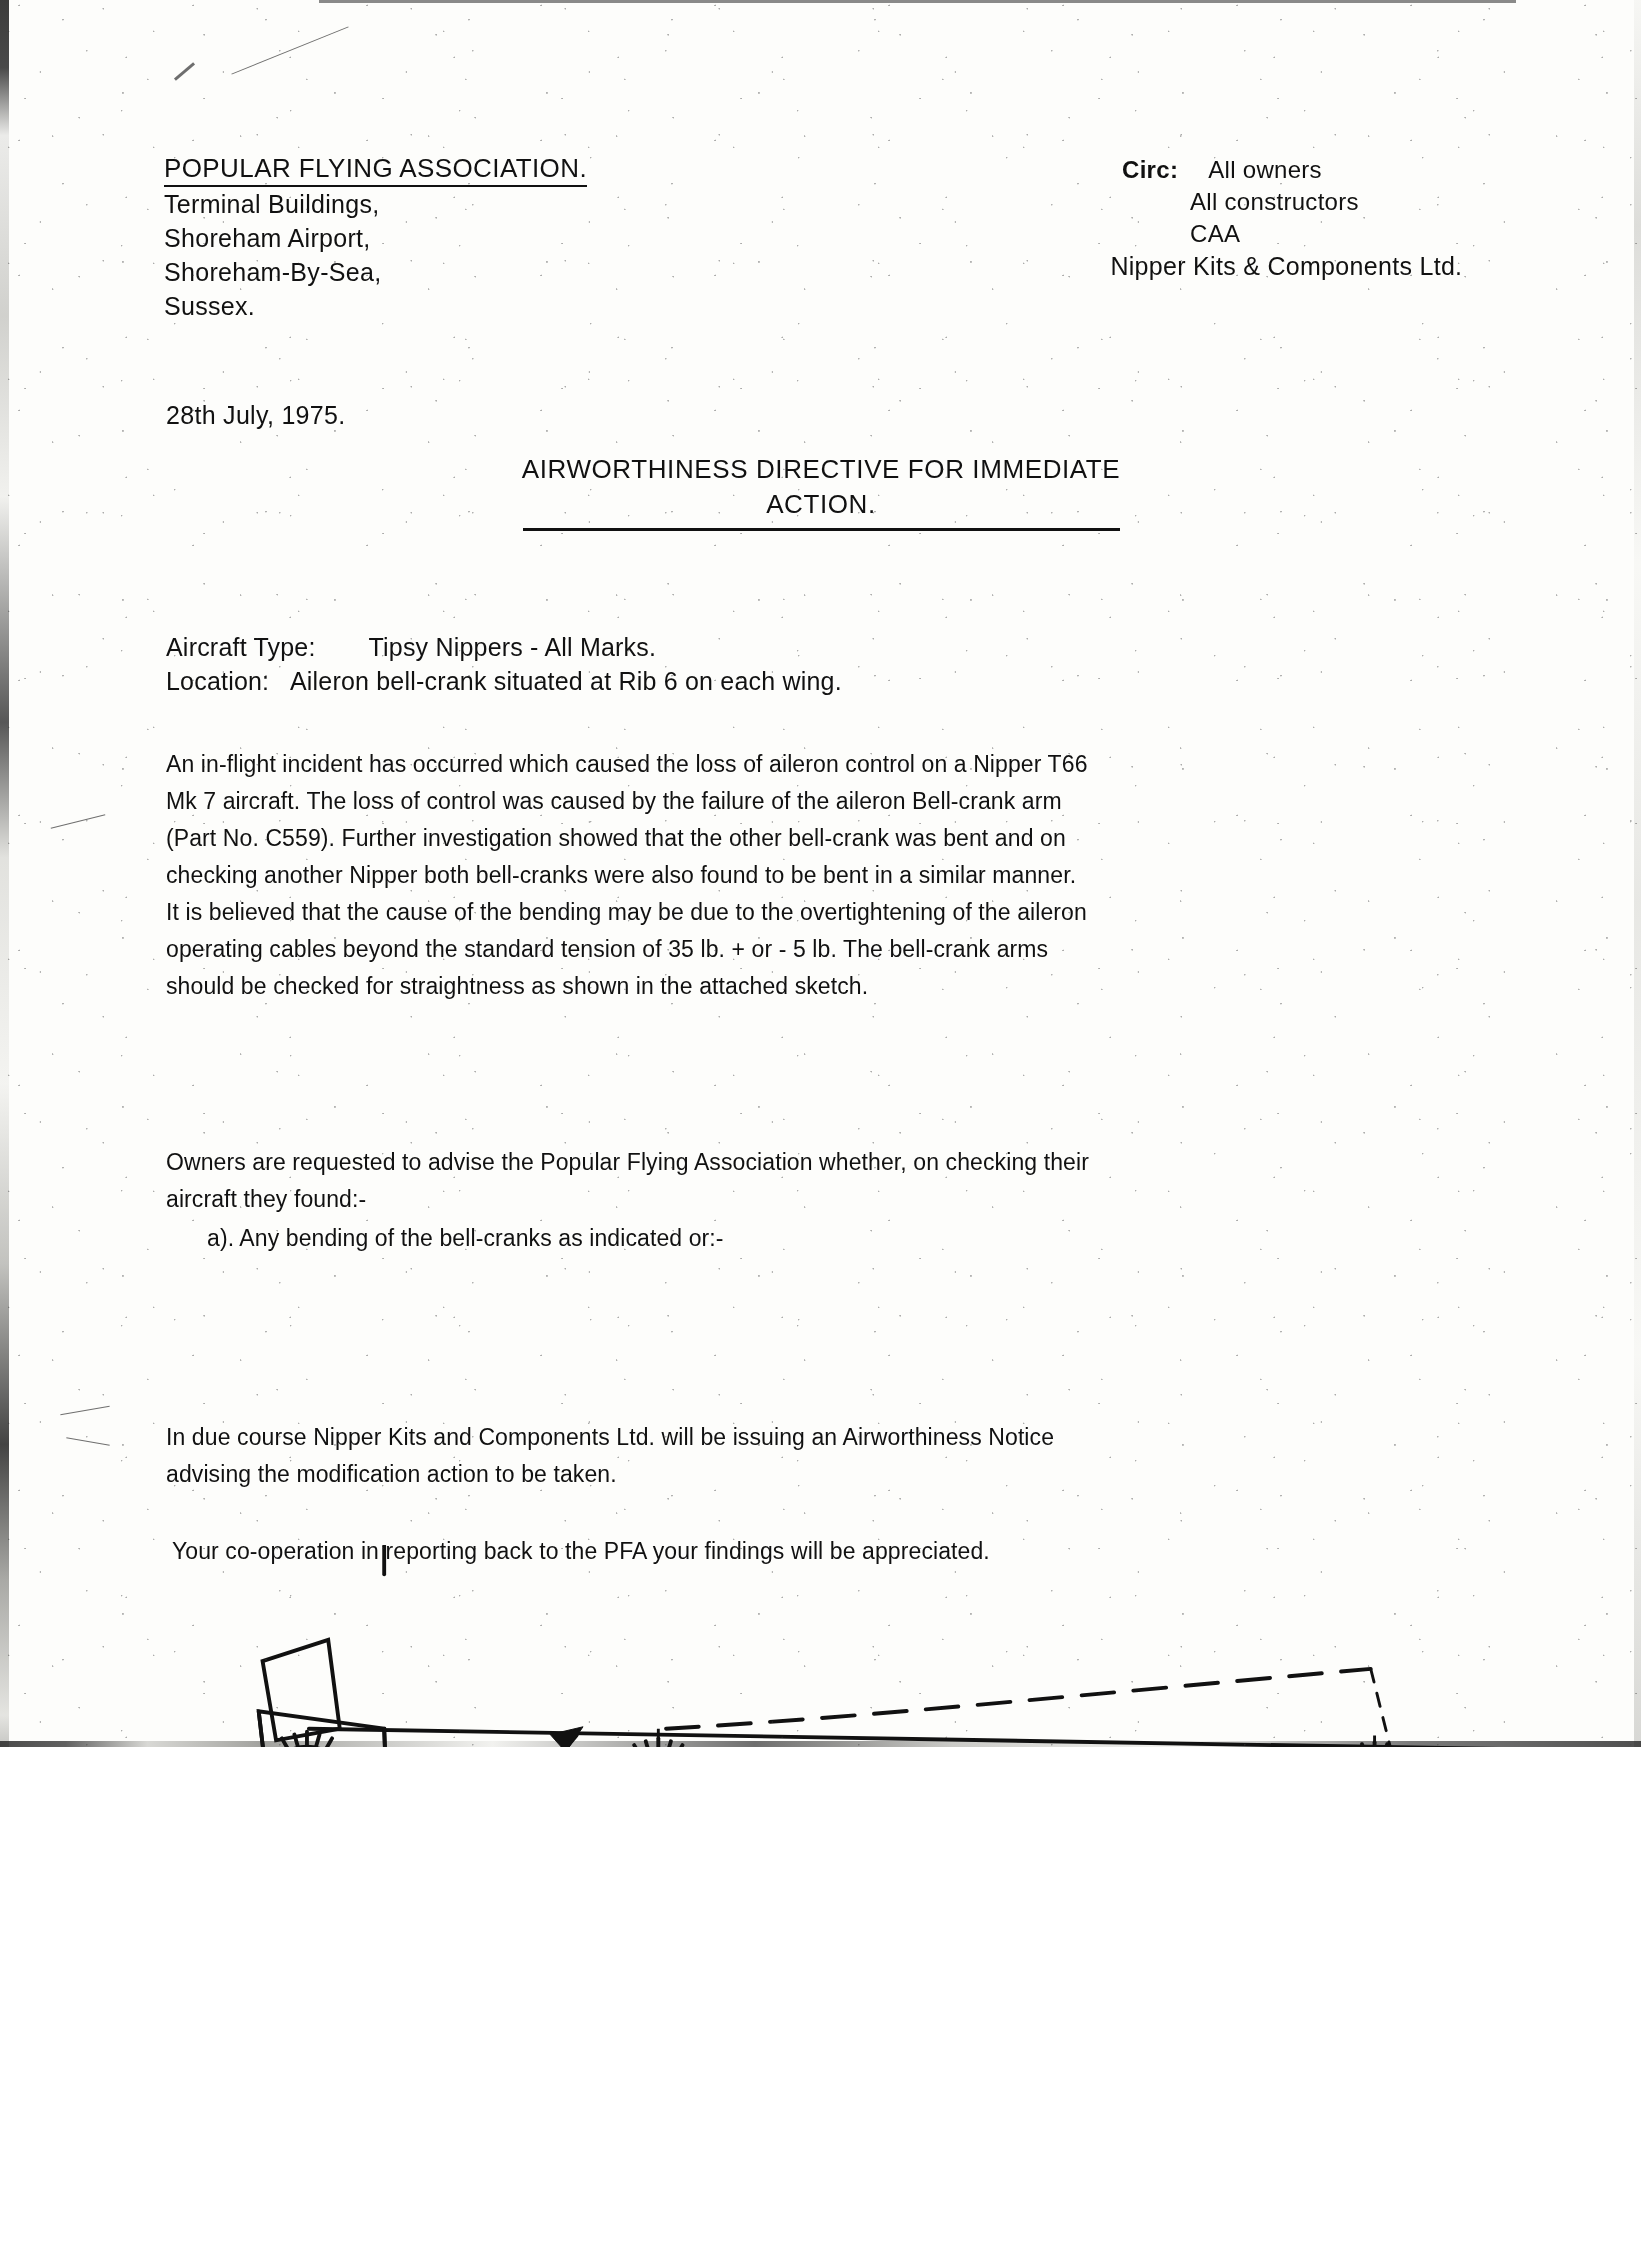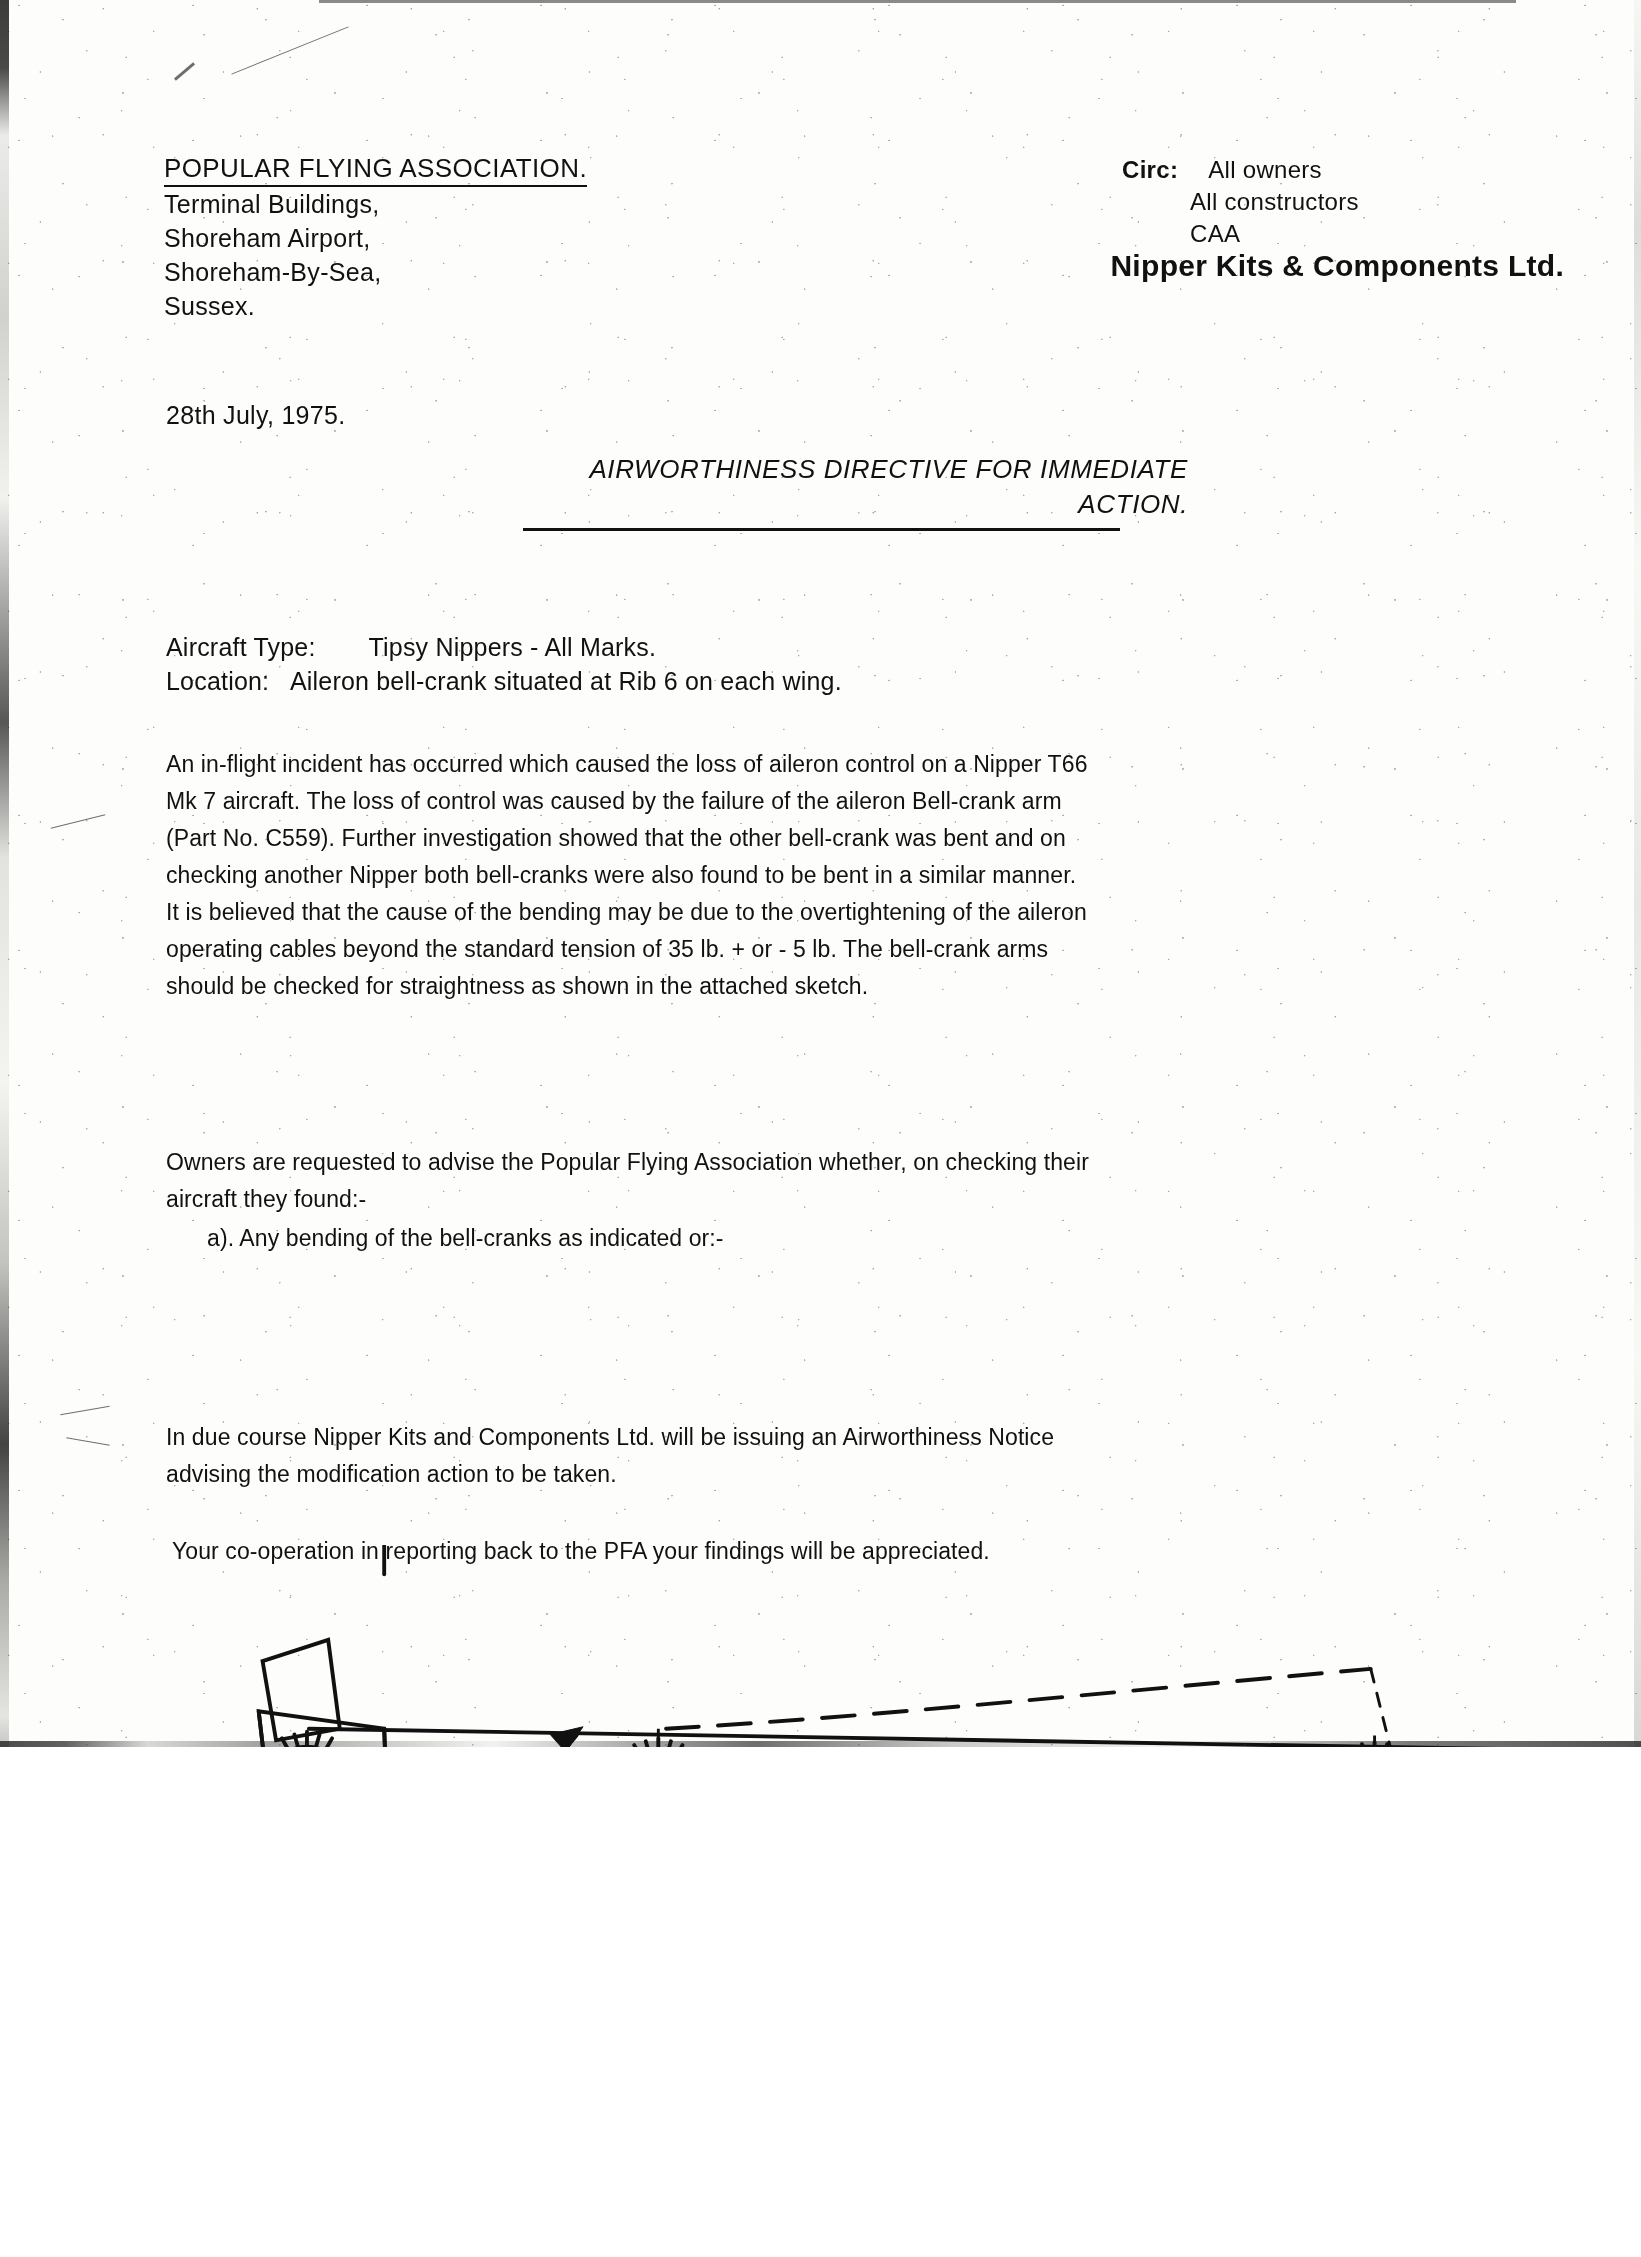--- a/index.html
+++ b/index.html
@@ -109,26 +109,25 @@
     margin-top: 24px;
   }
   .circ-row {
     font-size: 24px;
     line-height: 32px;
     letter-spacing: 0.3px;
     white-space: nowrap;
   }
   .circ-label { font-weight: 600; }
   .circ-indent { padding-left: 68px; }
-  .circ-last { font-weight: 700; font-size: 30px; }
+  .circ-last { font-weight: 400; font-size: 25px; }
 
   .title-wrap {
-    text-align: right;
+    text-align: center;
     width: 734px;
-    font-style: italic;
   }
   .title-line {
     font-size: 26px;
     line-height: 35px;
     letter-spacing: 0.6px;
     white-space: nowrap;
   }
   .title-rule {
     width: 597px;
     height: 2.9px;

